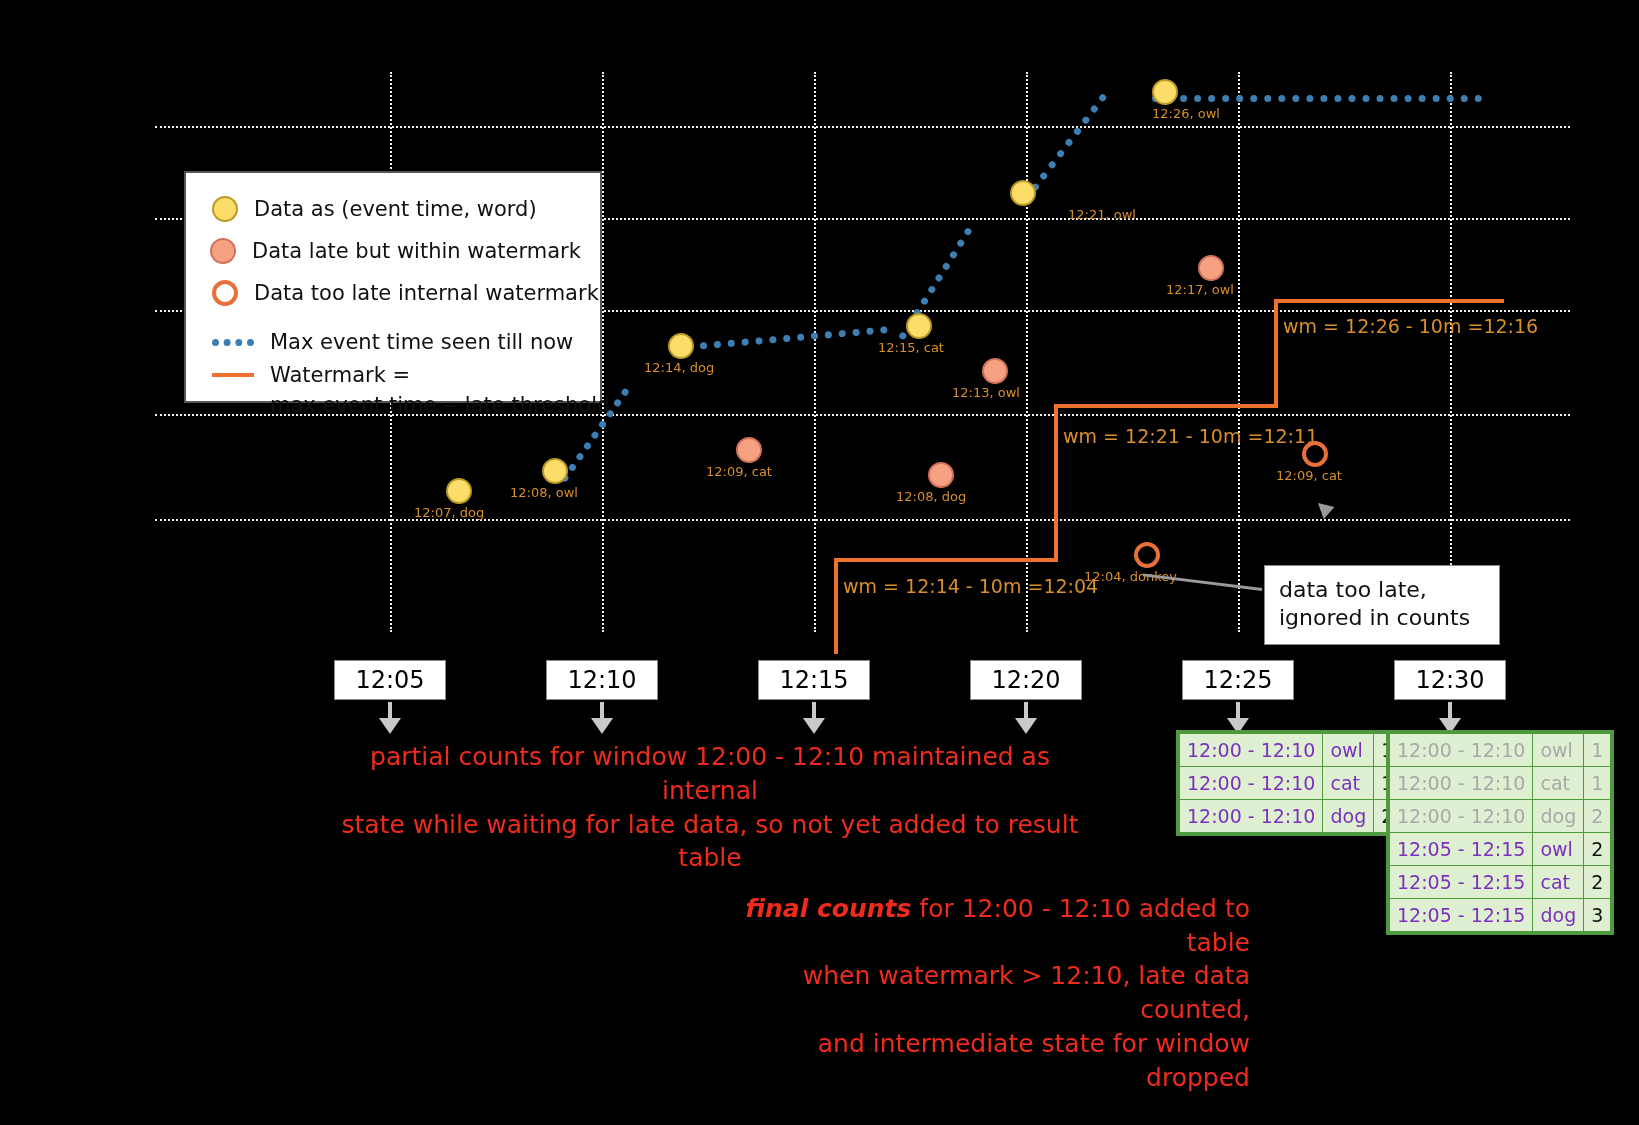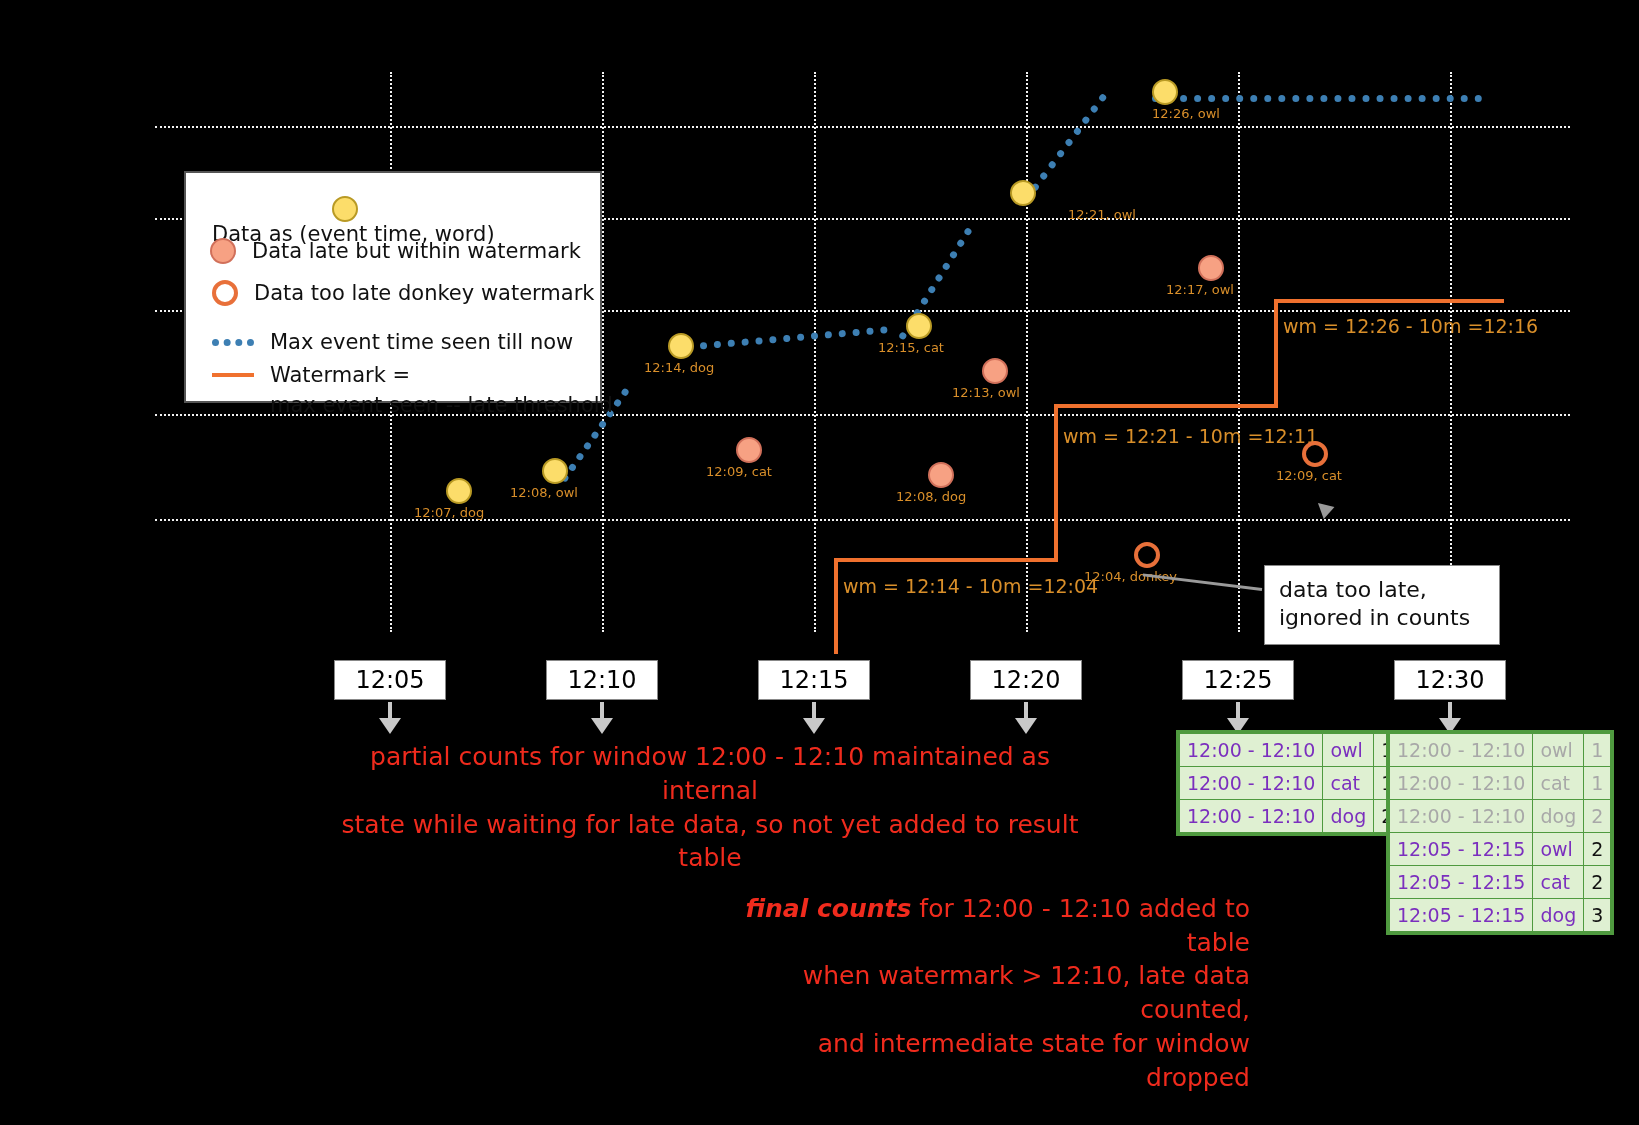--- a/index.html
+++ b/index.html
@@ -272,41 +272,41 @@
   <div class="dot salmon" style="left:1198px; top:255px;"></div>
   <div class="dot-label" style="left:1166px; top:282px;">12:17, owl</div>
 
   <div class="dot hollow" style="left:1134px; top:542px;"></div>
   <div class="dot-label" style="left:1084px; top:569px;">12:04, donkey</div>
 
   <div class="dot hollow" style="left:1302px; top:441px;"></div>
   <div class="dot-label" style="left:1276px; top:468px;">12:09, cat</div>
 
   <div class="legend">
-    <div class="legend-row" style="left:26px; top:23px;flex-direction:column;">
+    <div class="legend-row" style="left:26px; top:23px;">
       <span class="legend-swatch sw-yellow"></span>
       <span>Data as (event time, word)</span>
     </div>
     <div class="legend-row" style="left:24px; top:65px;">
       <span class="legend-swatch sw-salmon"></span>
       <span>Data late but within watermark</span>
     </div>
     <div class="legend-row" style="left:26px; top:107px;">
       <span class="legend-swatch sw-hollow"></span>
-      <span>Data too late donkey watermark</span>
+      <span>Data too late internal watermark</span>
     </div>
     <div class="legend-row" style="left:26px; top:157px;">
       <span class="legend-line ll-blue"></span>
       <span>Max event time seen till now</span>
     </div>
     <div class="legend-row" style="left:26px; top:190px;">
       <span class="legend-line ll-orange"></span>
       <span>Watermark =</span>
     </div>
-    <div class="legend-sub" style="left:84px; top:220px;">max event seen -- late threshold</div>
+    <div class="legend-sub" style="left:84px; top:220px;">max event time -- late threshold</div>
   </div>
 
   <div class="tick-box" style="left:334px; top:660px;">12:05</div>
   <div class="tick-box" style="left:546px; top:660px;">12:10</div>
   <div class="tick-box" style="left:758px; top:660px;">12:15</div>
   <div class="tick-box" style="left:970px; top:660px;">12:20</div>
   <div class="tick-box" style="left:1182px; top:660px;">12:25</div>
   <div class="tick-box" style="left:1394px; top:660px;">12:30</div>
 
   <div class="arrow-stem" style="left:388px; top:702px; height:20px;"></div>

